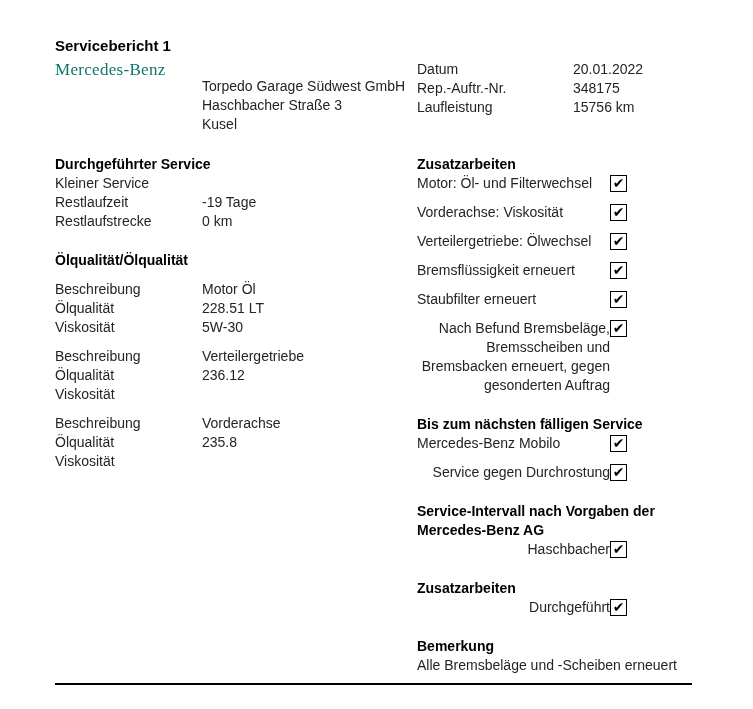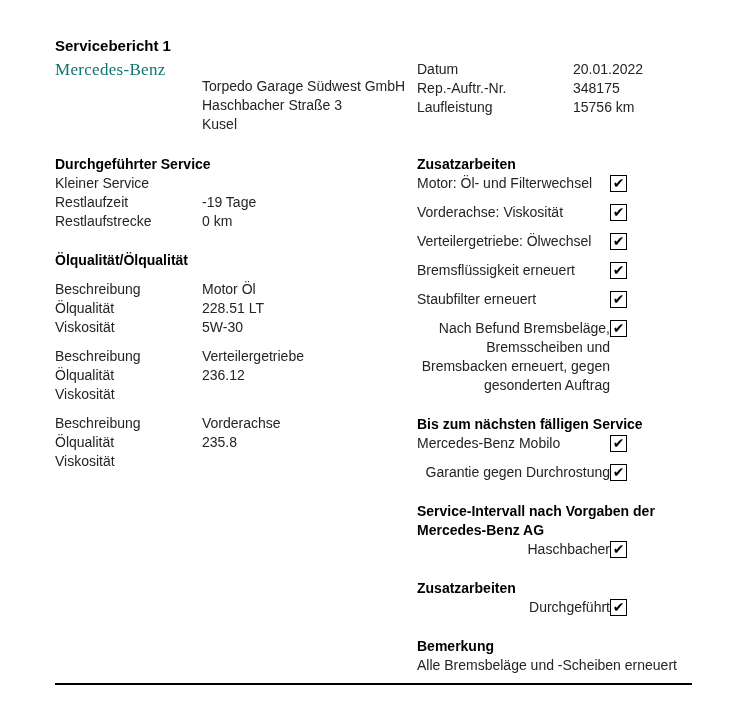--- a/index.html
+++ b/index.html
@@ -202,21 +202,21 @@
 
       <div class="section">
         <div class="section-heading">Bis zum nächsten fälligen Service</div>
         <div class="check-item">
           <div class="check-label">Mercedes-Benz Mobilo</div>
           <div class="checkbox" role="checkbox" aria-checked="true">
             <span class="check-glyph">✔</span>
           </div>
         </div>
         <div class="check-item">
-          <div class="check-label">Garantie gegen Durchrostung</div>
+          <div class="check-label">Service gegen Durchrostung</div>
           <div class="checkbox" role="checkbox" aria-checked="true">
             <span class="check-glyph">✔</span>
           </div>
         </div>
       </div>
 
       <div class="section">
         <div class="section-heading">Service-Intervall nach Vorgaben der Mercedes-Benz AG</div>
         <div class="check-item">
           <div class="check-label">Haschbacher</div>

